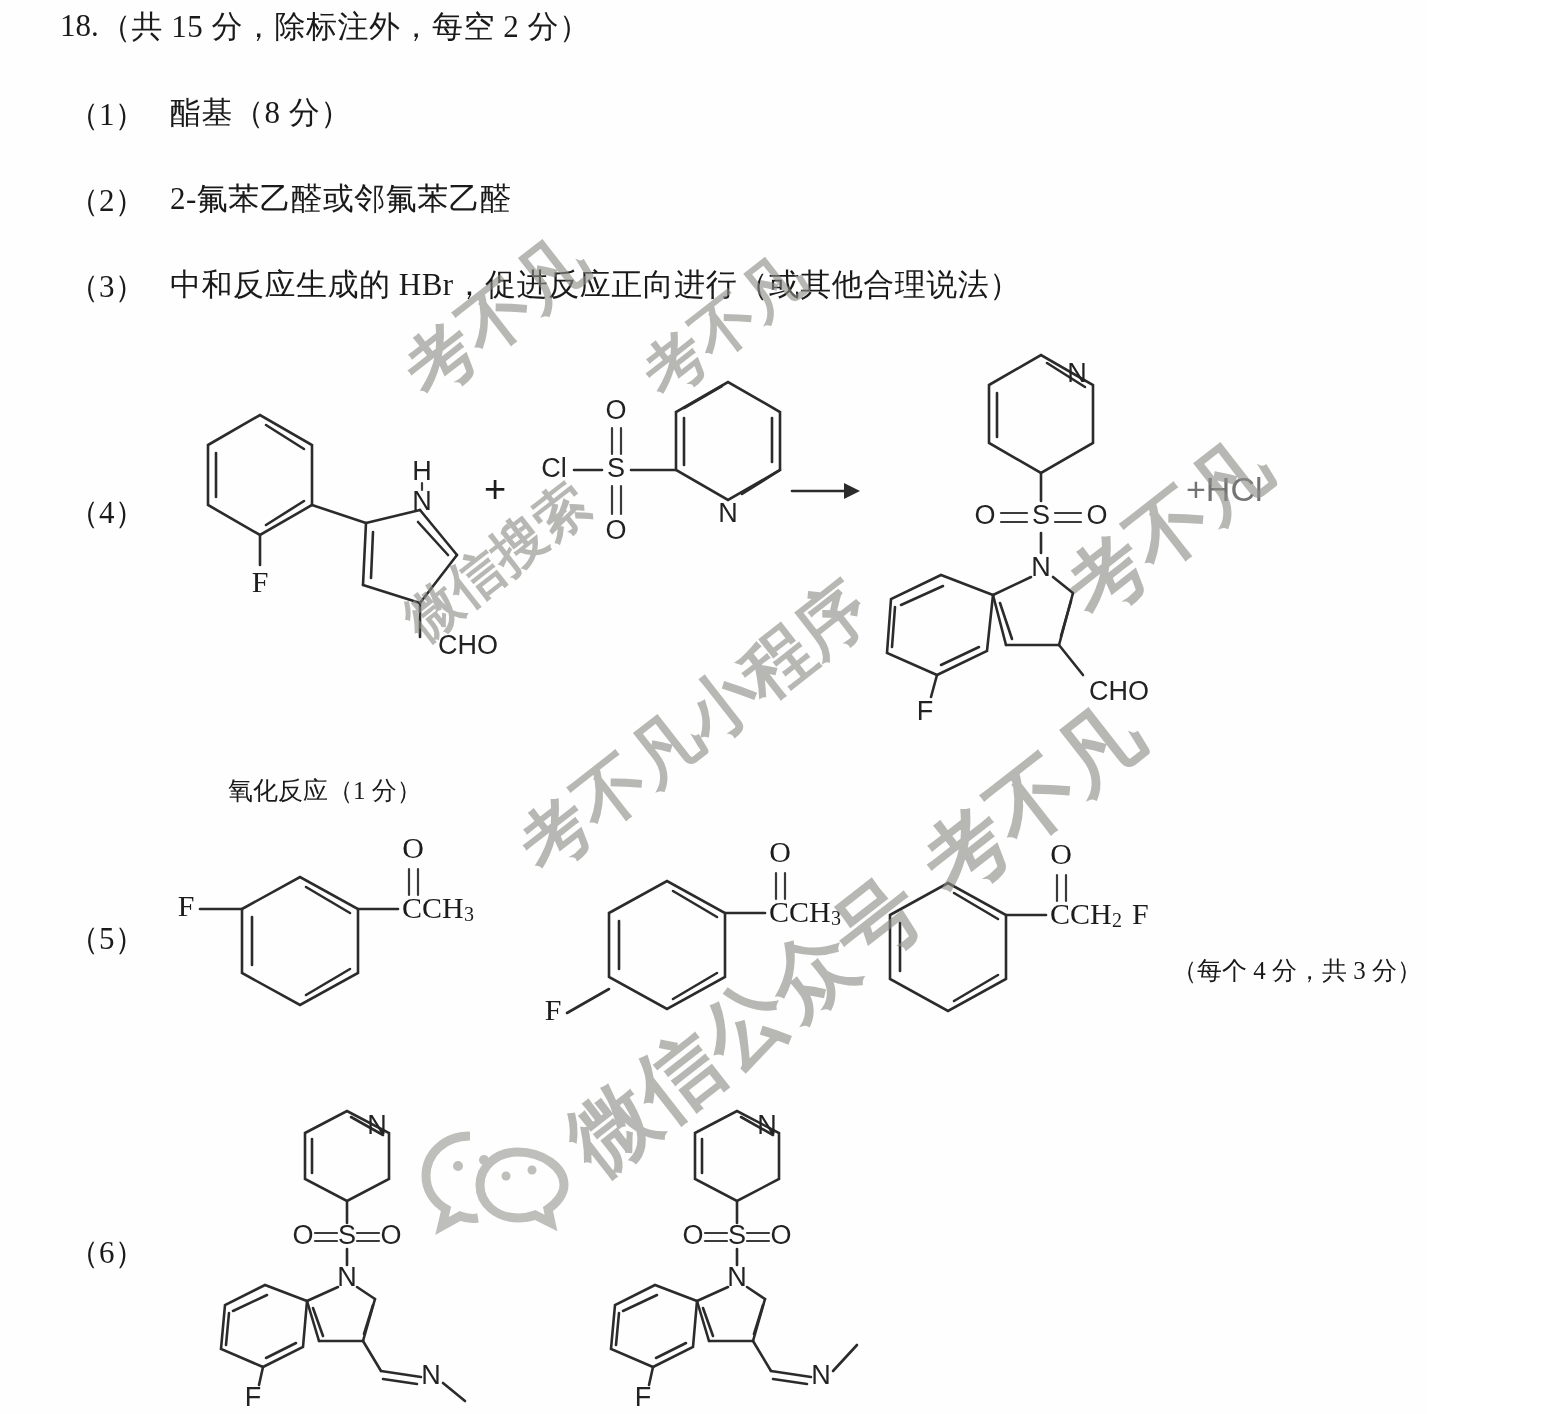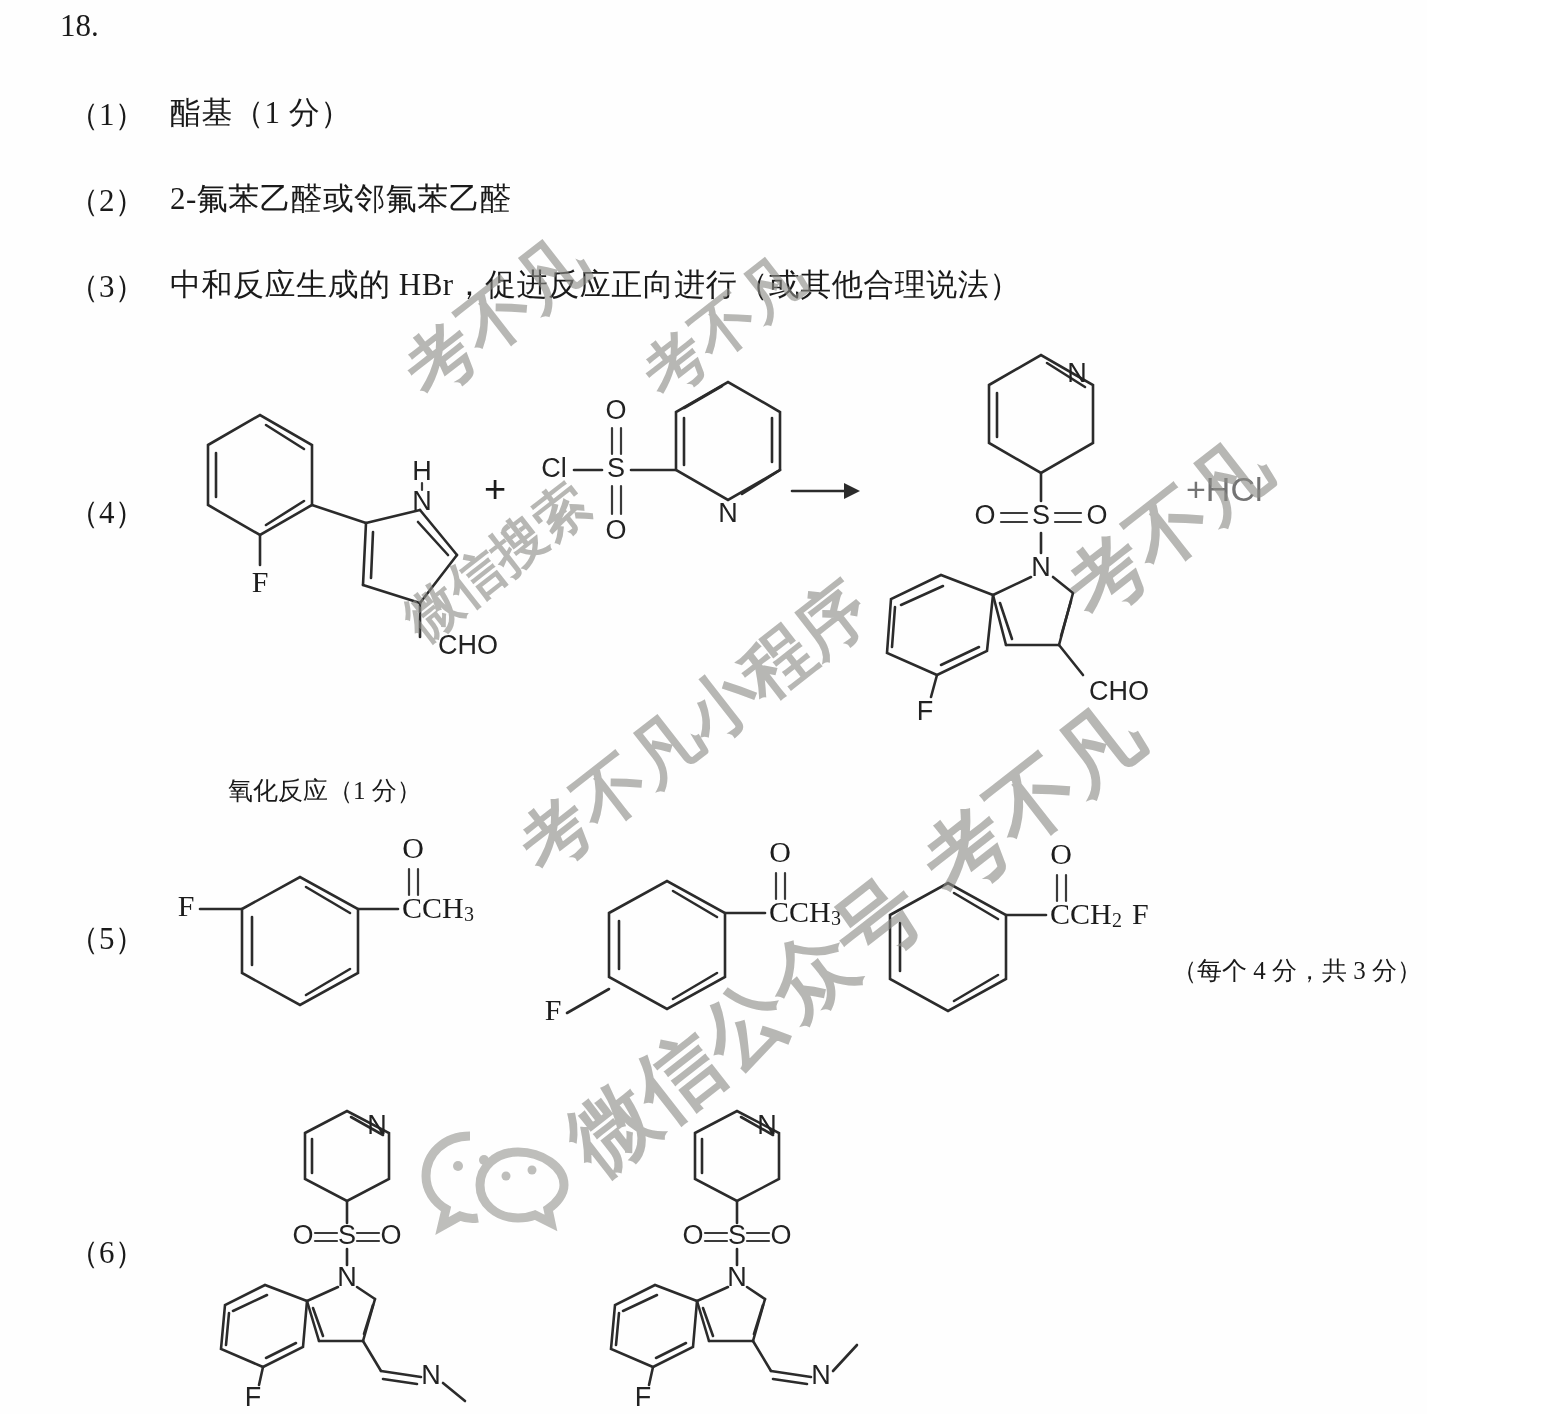--- a/index.html
+++ b/index.html
@@ -106,23 +106,24 @@
     opacity: 0.55;
     pointer-events: none;
   }
 </style>
 </head>
 <body>
 
 <div id="page">
 
   <div class="qnum" style="left:60px; top:8px;">18.</div>
+  <div class="qline" style="left:100px; top:8px;">（共 15 分，除标注外，每空 2 分）</div>
 
   <div class="qnum" style="left:68px; top:94px;">（1）</div>
-  <div class="qline" style="left:170px; top:94px;">酯基（1 分）</div>
+  <div class="qline" style="left:170px; top:94px;">酯基（8 分）</div>
 
   <div class="qnum" style="left:68px; top:180px;">（2）</div>
   <div class="qline" style="left:170px; top:180px;">2-氟苯乙醛或邻氟苯乙醛</div>
 
   <div class="qnum" style="left:68px; top:266px;">（3）</div>
   <div class="qline" style="left:170px; top:266px;">中和反应生成的 HBr，促进反应正向进行（或其他合理说法）</div>
 
   <div class="qnum" style="left:68px; top:492px;">（4）</div>
 
   <div class="anno" style="left:228px; top:738px;">氧化反应（1 分）</div>

